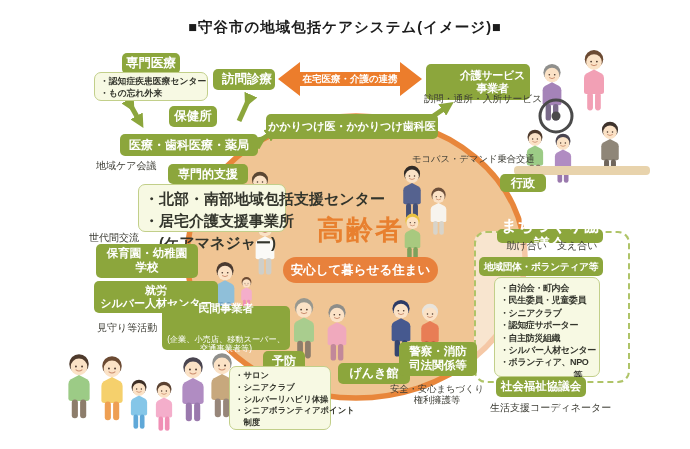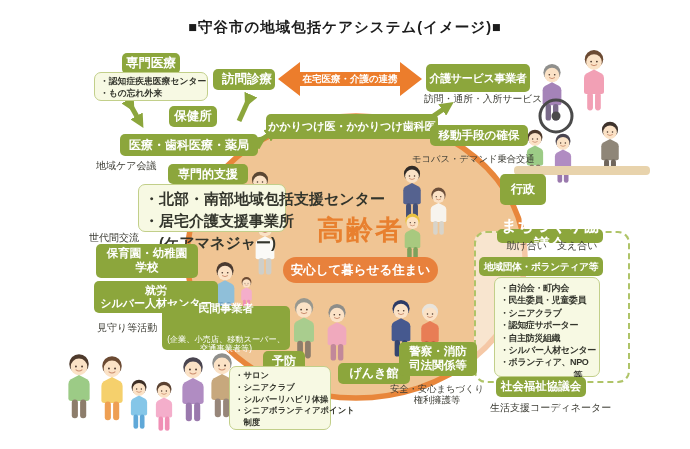--- a/index.html
+++ b/index.html
@@ -132,26 +132,25 @@
   <div class="gbox" style="left:122px;top:53px;width:58px;height:21px;font-size:12.5px;">専門医療</div>
   <div class="lbox" style="left:94px;top:72px;width:114px;height:29px;font-size:8.8px;line-height:1.35;">
     <div>・認知症疾患医療センター</div>
     <div>・もの忘れ外来</div>
   </div>
   <div class="gbox" style="left:213px;top:69px;width:62px;height:21px;font-size:12.5px;padding-left:8px;">訪問診療</div>
   <div class="gbox" style="left:169px;top:106px;width:48px;height:21px;font-size:12.5px;">保健所</div>
   <div class="gbox" style="left:120px;top:134px;width:138px;height:22px;font-size:12px;">医療・歯科医療・薬局</div>
   <div class="gbox" style="left:266px;top:114px;width:172px;height:25px;font-size:11px;">かかりつけ医・かかりつけ歯科医</div>
 
-  <div class="gbox" style="left:426px;top:64px;width:104px;height:28px;font-size:11px;letter-spacing:-0.3px;">介護サービス事業者</div>
+  <div class="gbox" style="left:426px;top:64px;width:104px;height:36px;font-size:11px;letter-spacing:-0.3px;padding-left:31px;">介護サービス事業者</div>
   <div class="tag" style="left:424px;top:93px;font-size:9.8px;">訪問・通所・入所サービス</div>
-  <div class="gbox" style="left:430px;top:125px;width:98px;height:21px;font-size:11.5px;">移動手段の確保</div>
   <div class="tag" style="left:412px;top:153px;font-size:9.3px;">モコバス・デマンド乗合交通</div>
 
-  <div class="gbox" style="left:500px;top:174px;width:46px;height:31px;font-size:12px;">行政</div>
+  <div class="gbox" style="left:500px;top:174px;width:46px;height:18px;font-size:12px;">行政</div>
   <div class="gbox" style="left:497px;top:209px;width:106px;height:14px;font-size:16px;margin-top:20px;">まちづくり協議会</div>
 
   <div class="tag" style="left:96px;top:159px;font-size:10px;">地域ケア会議</div>
   <div class="gbox" style="left:168px;top:164px;width:80px;height:20px;font-size:12px;">専門的支援</div>
   <div class="lbox" style="left:138px;top:184px;width:148px;height:48px;font-size:15px;line-height:1.45;">
     <div>・北部・南部地域包括支援センター</div>
     <div>・居宅介護支援事業所</div>
     <div>　(ケアマネジャー)</div>
   </div>
   <div class="tag" style="left:89px;top:231px;font-size:10px;">世代間交流</div>

